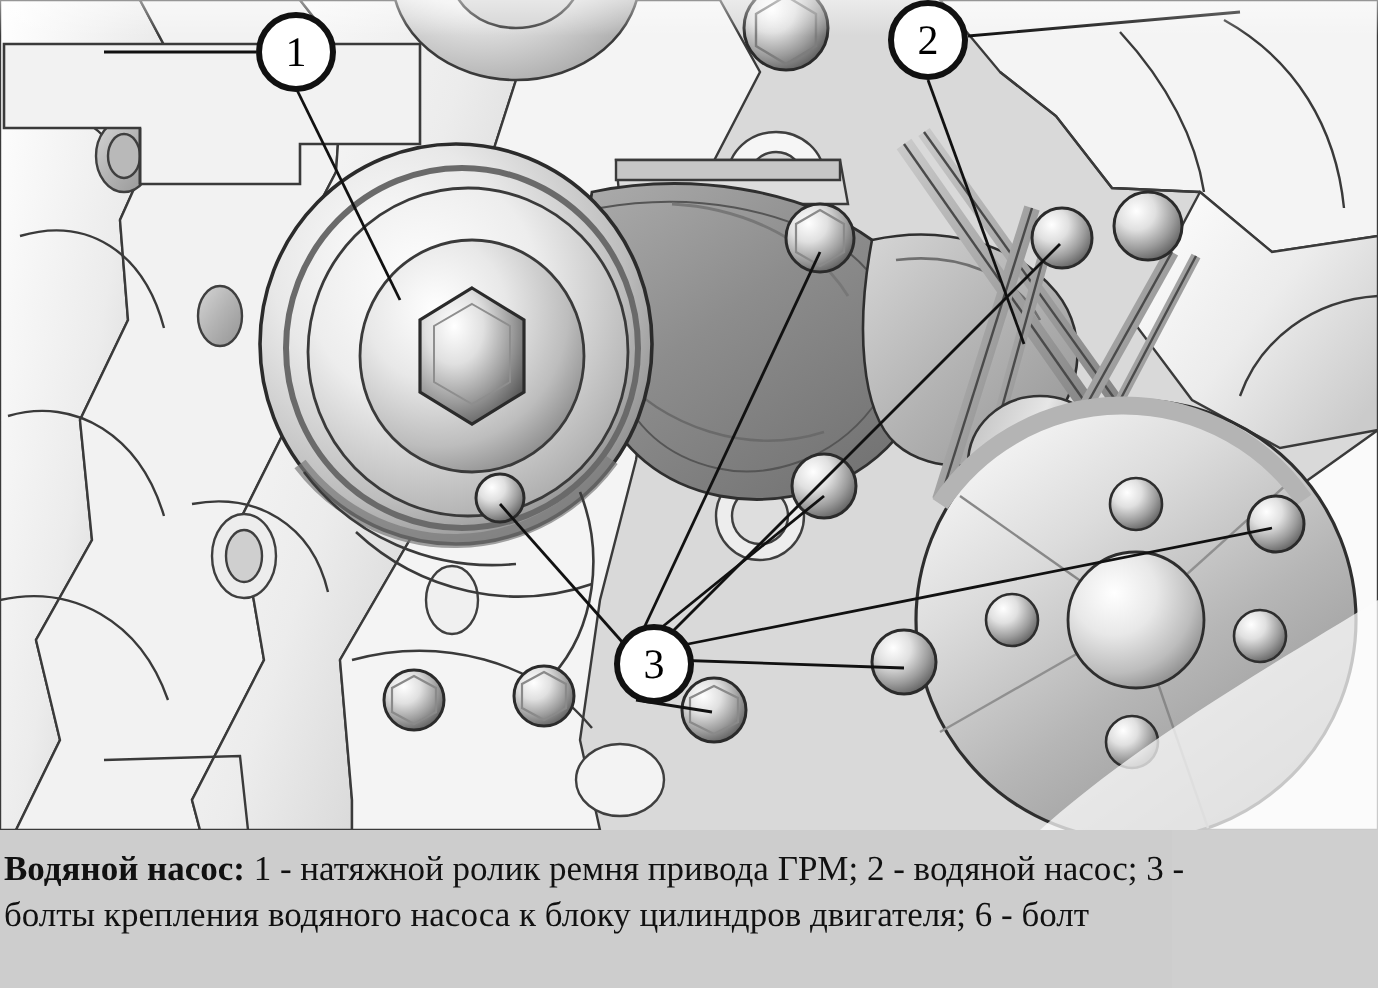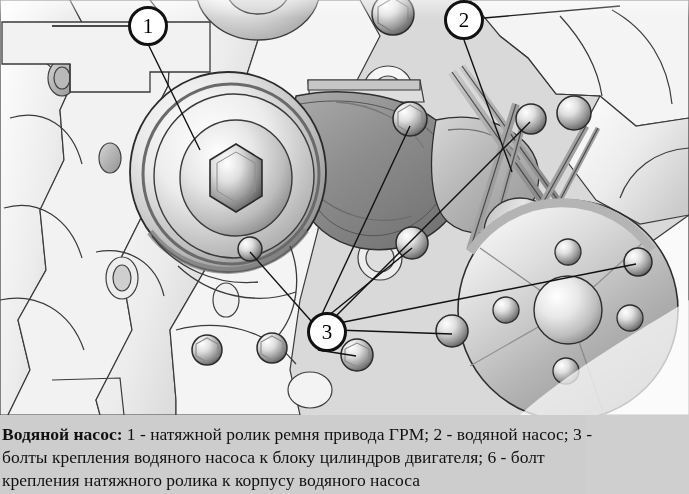--- a/index.html
+++ b/index.html
@@ -299,16 +299,15 @@
     <div class="callout" style="left:307px;top:312px;">
       <span>3</span>
     </div>
   </div>
 
   <div id="caption">
     <div class="cap-line">
       <span class="cap-bold">Водяной насос:</span><span> 1 - натяжной ролик ремня привода ГРМ; 2 - водяной насос; 3 -</span>
     </div>
     <div class="cap-line">болты крепления водяного насоса к блоку цилиндров двигателя; 6 - болт</div>
-    <div class="cap-line">крепления натяжного ролика к корпусу водяного насоса</div>
   </div>
 
 </div>
 
 </body></html>

